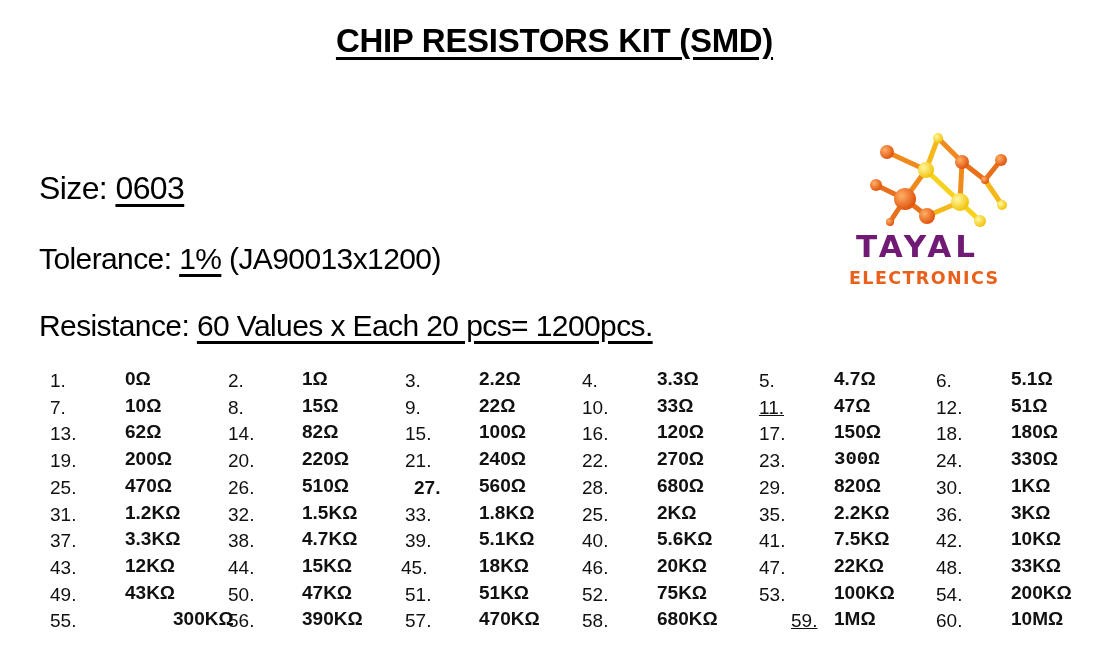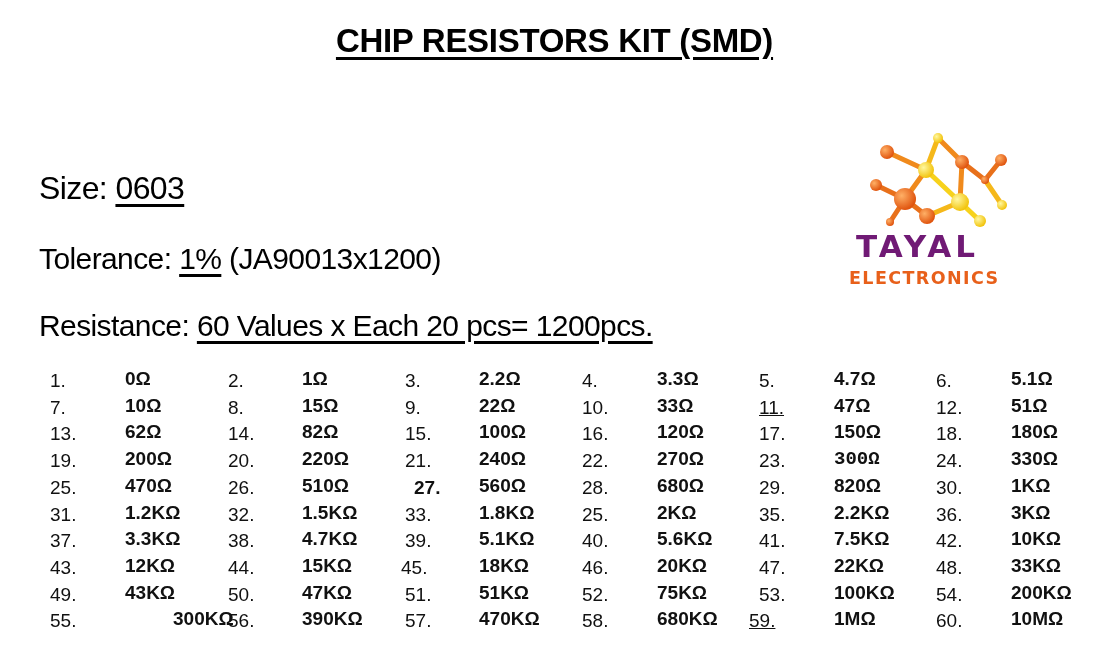--- a/index.html
+++ b/index.html
@@ -197,17 +197,17 @@
     <span class="cell-num" style="left: 936px; top: 215.6px;">54.</span>
     <span class="cell-val" style="left: 1011px; top: 213.6px;">200KΩ</span>
     <span class="cell-num" style="left: 50px; top: 242.3px;">55.</span>
     <span class="cell-val" style="left: 125px; top: 240.3px; margin-left: 48px;">300KΩ</span>
     <span class="cell-num" style="left: 228px; top: 242.3px;">56.</span>
     <span class="cell-val" style="left: 302px; top: 240px; text-align: center;">390KΩ</span>
     <span class="cell-num" style="left: 405px; top: 242.3px;">57.</span>
     <span class="cell-val" style="left: 479px; top: 240.3px;">470KΩ</span>
     <span class="cell-num" style="left: 582px; top: 242.3px;">58.</span>
     <span class="cell-val" style="left: 657px; top: 240.3px;">680KΩ</span>
-    <span class="cell-num" style="left: 749px; top: 242.3px; text-decoration: underline;">59.</span>
+    <span class="cell-num" style="left: 791px; top: 242.3px; text-decoration: underline;">59.</span>
     <span class="cell-val" style="left: 834px; top: 240.3px;">1MΩ</span>
     <span class="cell-num" style="left: 936px; top: 242.3px;">60.</span>
     <span class="cell-val" style="left: 1011px; top: 240.3px;">10MΩ</span>
   </div>
 
 </body></html>

